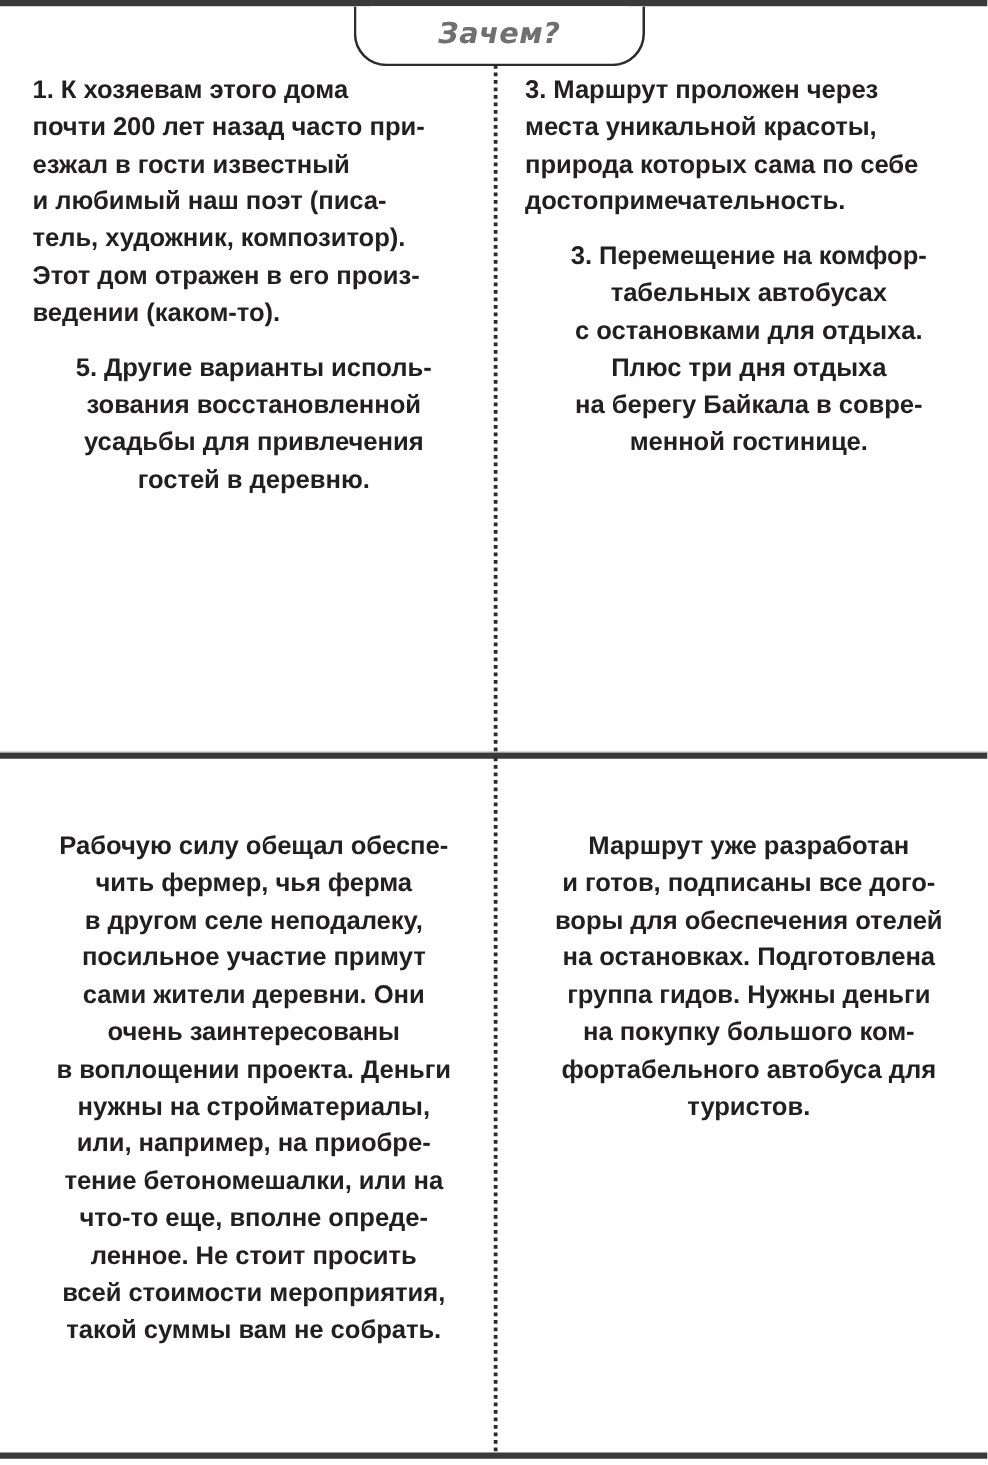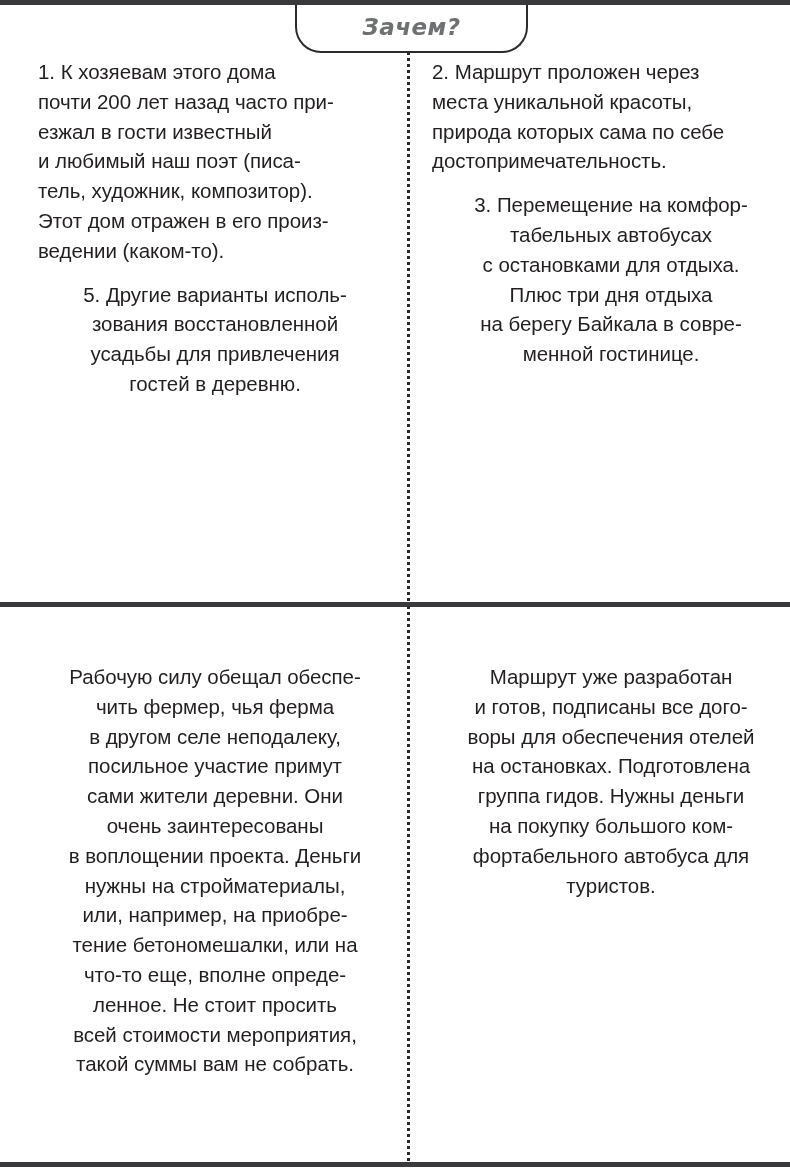--- a/index.html
+++ b/index.html
@@ -42,21 +42,21 @@
     top: 601px;
     width: 790px;
     height: 5px;
     background: #3a3a3c;
     border-top: 1px solid #ffffff;
   }
 
   
   .section {
     position: absolute;
-    left: 16px;
+    left: 4px;
     width: 646px;
     box-sizing: border-box;
   }
   .section.section-why { top: 5px;  height: 596px; }
   .section.section-how { top: 606px; height: 561px; }
 
   
   .tab {
     position: absolute;
     left: 279px;
@@ -117,21 +117,21 @@
     z-index: 2;
   }
   .section-why .dotted-sep { top: 5px;  height: 591px; }
   .section-how .dotted-sep { top: 0px;  height: 555px; }
 
   
   p.para {
     margin: 0 0 14px 0;
     font-size: 20.5px;
     line-height: 29.8px;
-    font-weight: 400;
+    font-weight: 700;
     color: #231f20;
     letter-spacing: -0.05px;
     white-space: pre-line;
   }
   p.para:last-child { margin-bottom: 0; text-align: center; }
 
   .section-how p.para { margin-bottom: 0; }
 </style>
 </head>
 <body>
@@ -158,21 +158,21 @@
 тель, художник, композитор).
 Этот дом отражен в его произ-
 ведении (каком-то).</p>
         <p class="para">5. Другие варианты исполь-
 зования восстановленной
 усадьбы для привлечения
 гостей в деревню.</p>
       </div>
 
       <div class="col col-right">
-        <p class="para">2. Маршрут проложен через
+        <p class="para">3. Маршрут проложен через
 места уникальной красоты,
 природа которых сама по себе
 достопримечательность.</p>
         <p class="para">3. Перемещение на комфор-
 табельных автобусах
 с остановками для отдыха.
 Плюс три дня отдыха
 на берегу Байкала в совре-
 менной гостинице.</p>
       </div>

